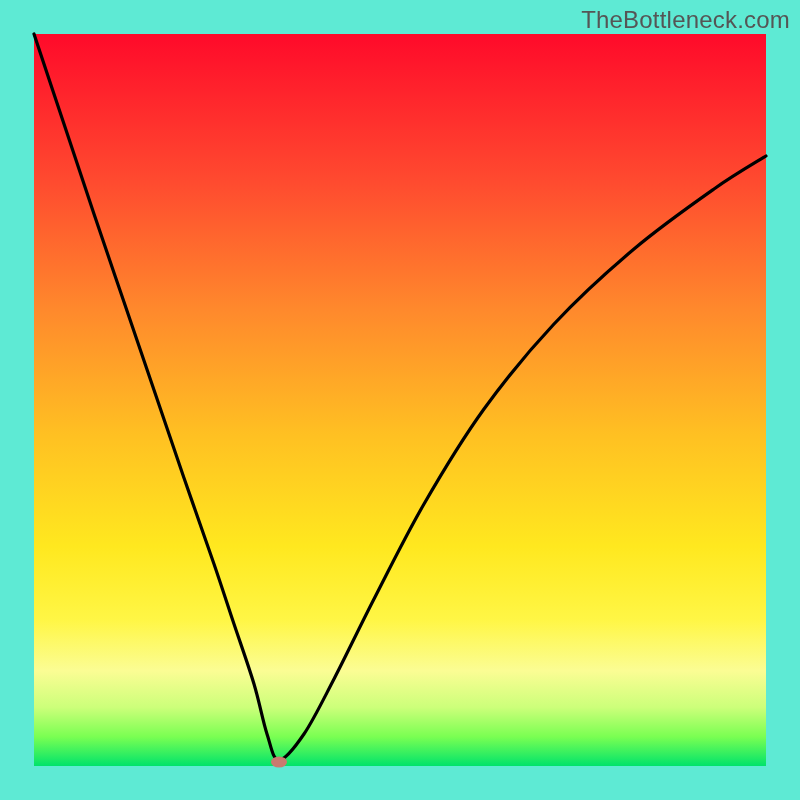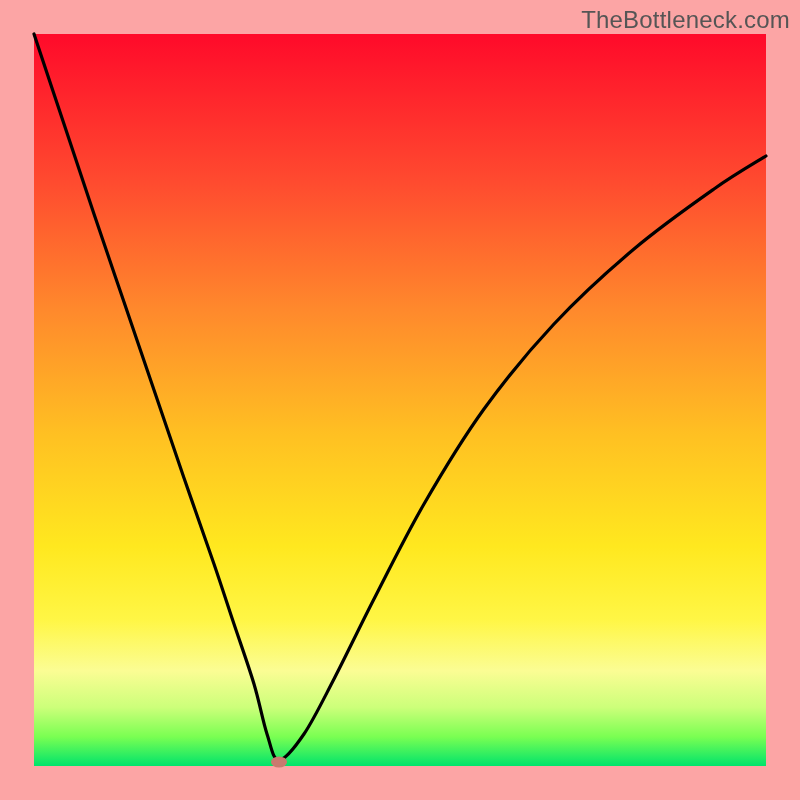--- a/index.html
+++ b/index.html
@@ -7,21 +7,21 @@
     padding: 0;
     width: 800px;
     height: 800px;
     background: #000;
     overflow: hidden;
     font-family: Arial, Helvetica, sans-serif;
   }
   .frame {
     position: absolute;
     inset: 0;
-    background: #fca5a5;
+    background: #5eead4;
   }
   .plot {
     position: absolute;
     left: 34px;
     top: 34px;
     width: 732px;
     height: 732px;
     background: linear-gradient(
       to bottom,
       #ff0a2a 0%,

